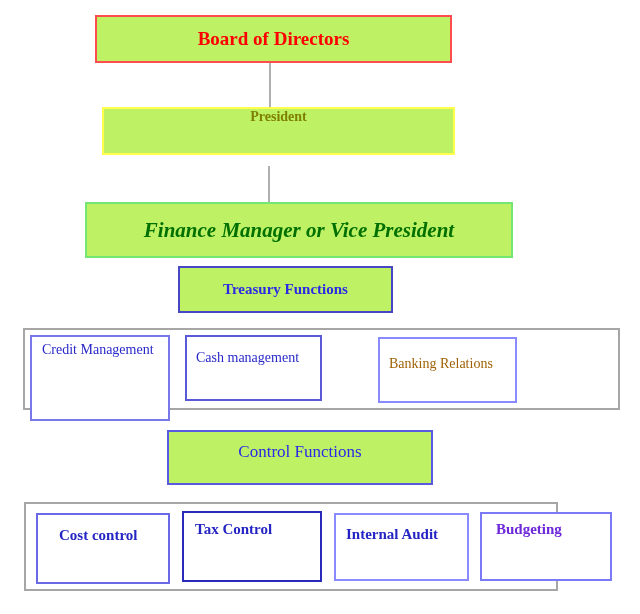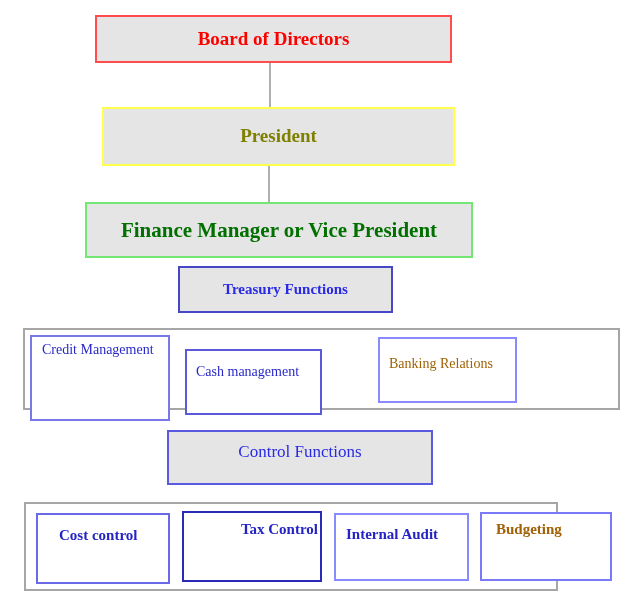--- a/index.html
+++ b/index.html
@@ -10,21 +10,21 @@
   #canvas {
     position: relative;
     width: 640px;
     height: 614px;
     background: #ffffff;
     font-family: "Liberation Serif", "DejaVu Serif", serif;
     overflow: hidden;
   }
   .node {
     position: absolute;
-    background: #e5e5e5;
+    background: #bef264;
     border: 2px solid #888;
     box-sizing: border-box;
     display: flex;
     align-items: center;
     justify-content: center;
     text-align: center;
   }
   .connector {
     position: absolute;
     width: 2px;
@@ -42,37 +42,37 @@
     border: 2px solid #8a8aff;
     box-sizing: border-box;
   }
   .sub-box .lbl {
     display: block;
   }
 
   
   #board    { left: 95px;  top: 15px;  width: 357px; height: 48px; font-size: 19px; font-weight: bold; }
   #line1    { left: 269px; top: 63px;  height: 44px; }
-  #president{ left: 102px; top: 107px; width: 353px; height: 59px; font-size: 19px; font-weight: bold; align-items: flex-start; padding-top: 16px; }
+  #president{ left: 102px; top: 107px; width: 353px; height: 48px; font-size: 14px; font-weight: bold; align-items: flex-start; padding-top: 0; }
   #line2    { left: 268px; top: 166px; height: 37px; }
-  #finance  { left: 85px;  top: 202px; width: 388px; height: 56px; font-size: 21px; font-weight: bold; }
+  #finance  { left: 85px;  top: 202px; width: 428px; height: 56px; font-size: 21px; font-weight: bold; font-style: italic; }
   #treasury { left: 178px; top: 266px; width: 215px; height: 47px; font-size: 15px; font-weight: bold; }
   #control  { left: 167px; top: 430px; width: 266px; height: 55px; font-size: 17px; font-weight: normal; align-items: flex-start; padding-top: 10px; }
 
   
   #strip1 { left: 23px; top: 328px; width: 597px; height: 82px; }
   #credit    { left: 5px;   top: 5px;  width: 140px; height: 86px; font-size: 14px; padding: 5px 4px 0 10px; }
-  #cash      { left: 160px; top: 5px;  width: 137px; height: 66px; font-size: 14px; padding: 13px 2px 0 9px; margin-top: 14px;  }
+  #cash      { left: 160px; top: 5px;  width: 137px; height: 66px; font-size: 14px; padding: 13px 2px 0 9px;  }
   #banking   { left: 305px; top: 7px;  width: 139px; height: 66px; font-size: 14px; padding: 17px 2px 0 9px;  }
   #portfolio { left: 447px; top: 10px; width: 142px; height: 61px; font-size: 13.5px; padding: 15px 1px 0 3px; }
 
   
   #strip2 { left: 24px; top: 502px; width: 534px; height: 89px; }
   #cost      { left: 10px;  top: 9px; width: 134px; height: 71px; font-size: 15px; font-weight: bold; padding: 12px 2px 0 21px; }
-  #tax       { left: 156px; top: 7px; width: 140px; height: 71px; font-size: 15px; font-weight: bold; padding: 8px 2px 0 11px; text-align: right;  }
+  #tax       { left: 156px; top: 7px; width: 140px; height: 71px; font-size: 15px; font-weight: bold; padding: 8px 2px 0 11px;  }
   #internal  { left: 308px; top: 9px; width: 135px; height: 68px; font-size: 15px; font-weight: bold; padding: 11px 2px 0 10px; }
   #budgeting { left: 454px; top: 8px; width: 132px; height: 69px; font-size: 15px; font-weight: bold; padding: 7px 2px 0 14px;  }
 </style>
 </head>
 <body>
 
 <div id="canvas">
 
   <div class="node" id="board" style="color: rgb(254, 0, 0); border-color: rgb(255, 76, 76);">Board of Directors</div>
 
@@ -103,18 +103,18 @@
   <div class="container-strip" id="strip2" style="border-color: rgb(166, 166, 166);">
     <div class="sub-box" id="cost" style="color: rgb(36, 36, 196); border-color: rgb(106, 106, 232);">
       <span class="lbl">Cost control</span>
     </div>
     <div class="sub-box" id="tax" style="color: rgb(36, 36, 196); border-color: rgb(42, 42, 184);">
       <span class="lbl">Tax Control</span>
     </div>
     <div class="sub-box" id="internal" style="color: rgb(36, 36, 196); border-color: rgb(138, 138, 255);">
       <span class="lbl">Internal Audit</span>
     </div>
-    <div class="sub-box" id="budgeting" style="color: #a16207; border-color: rgb(122, 122, 248);">
+    <div class="sub-box" id="budgeting" style="color: #6d28d9; border-color: rgb(122, 122, 248);">
       <span class="lbl">Budgeting</span>
     </div>
   </div>
 
 </div>
 
 </body></html>

